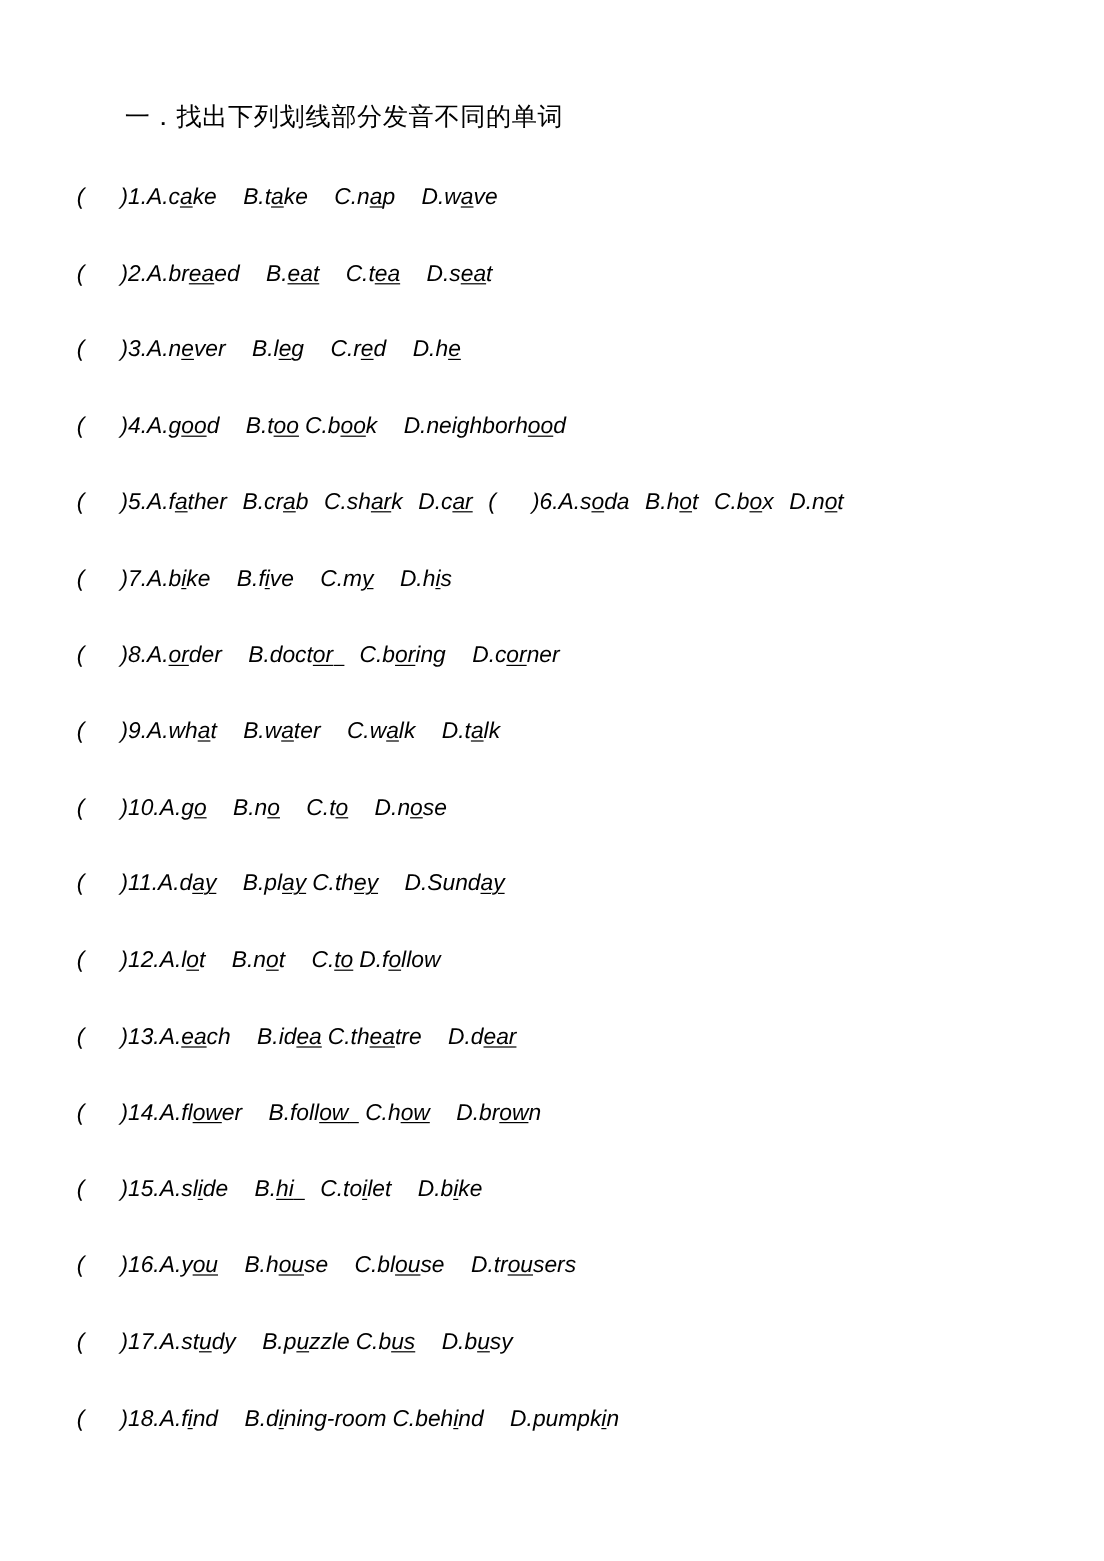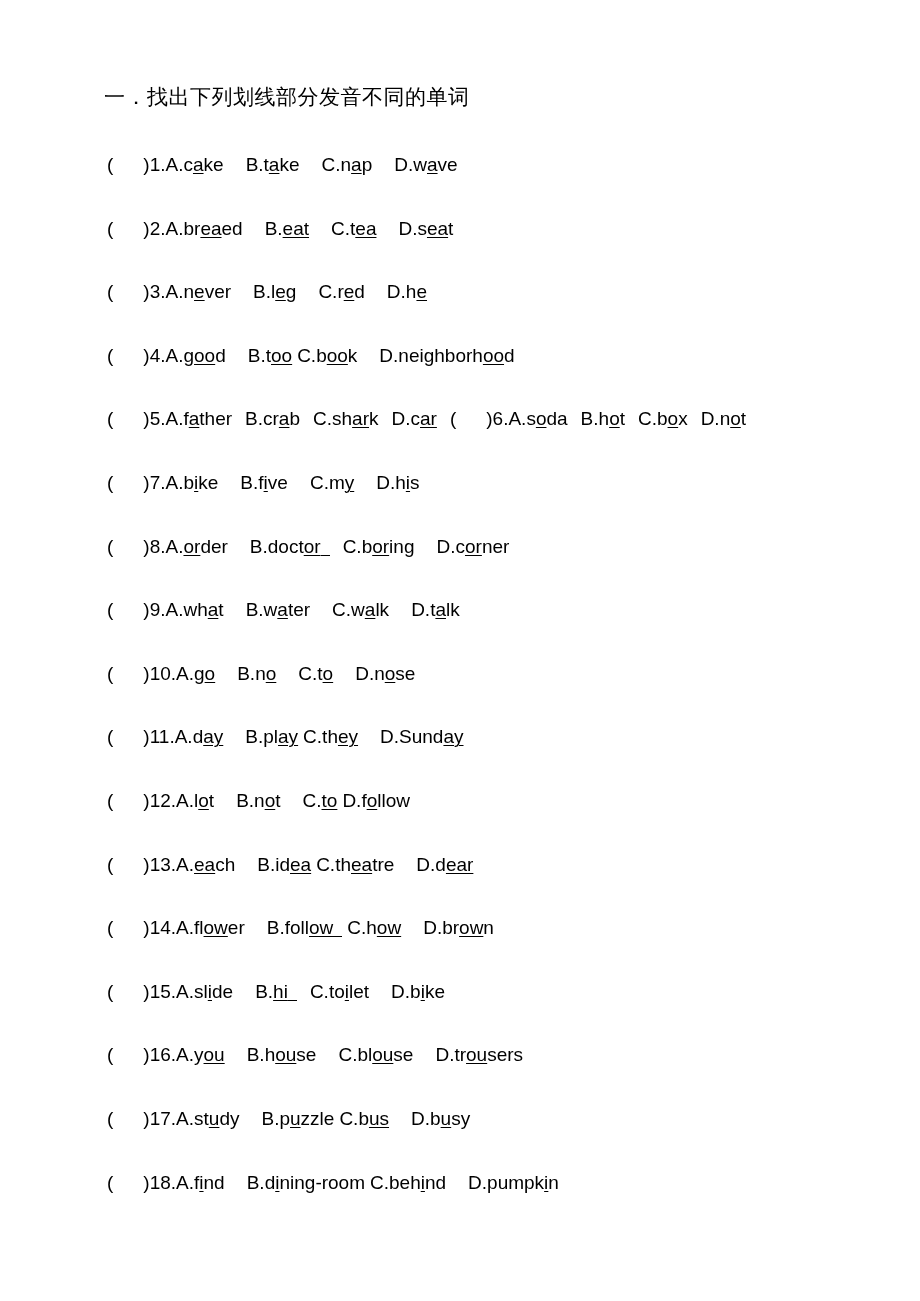--- a/index.html
+++ b/index.html
@@ -35,25 +35,26 @@
 
   .question-list {
     position: absolute;
     left: 0;
     top: 153px;
     width: 920px;
   }
 
   .question-row {
     height: 63.6px;
-    padding-left: 107px;
+    padding-left: 64px;
     font-size: 19px;
     line-height: 24px;
     white-space: nowrap;
     box-sizing: border-box;
+    font-style: italic;
   }
 
   .paren-open { }
   .blank-space {
     display: inline-block;
     width: 30px;
   }
   .paren-close { }
 
   .q-num { }

